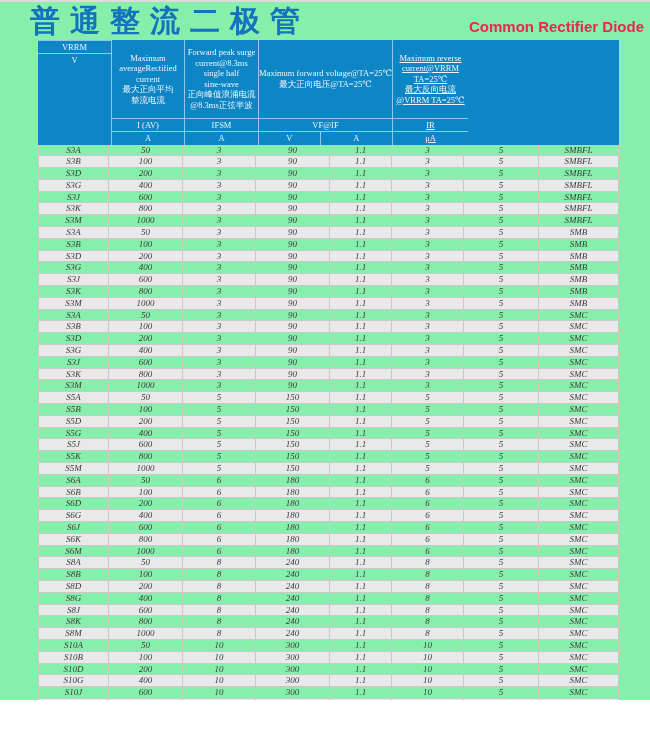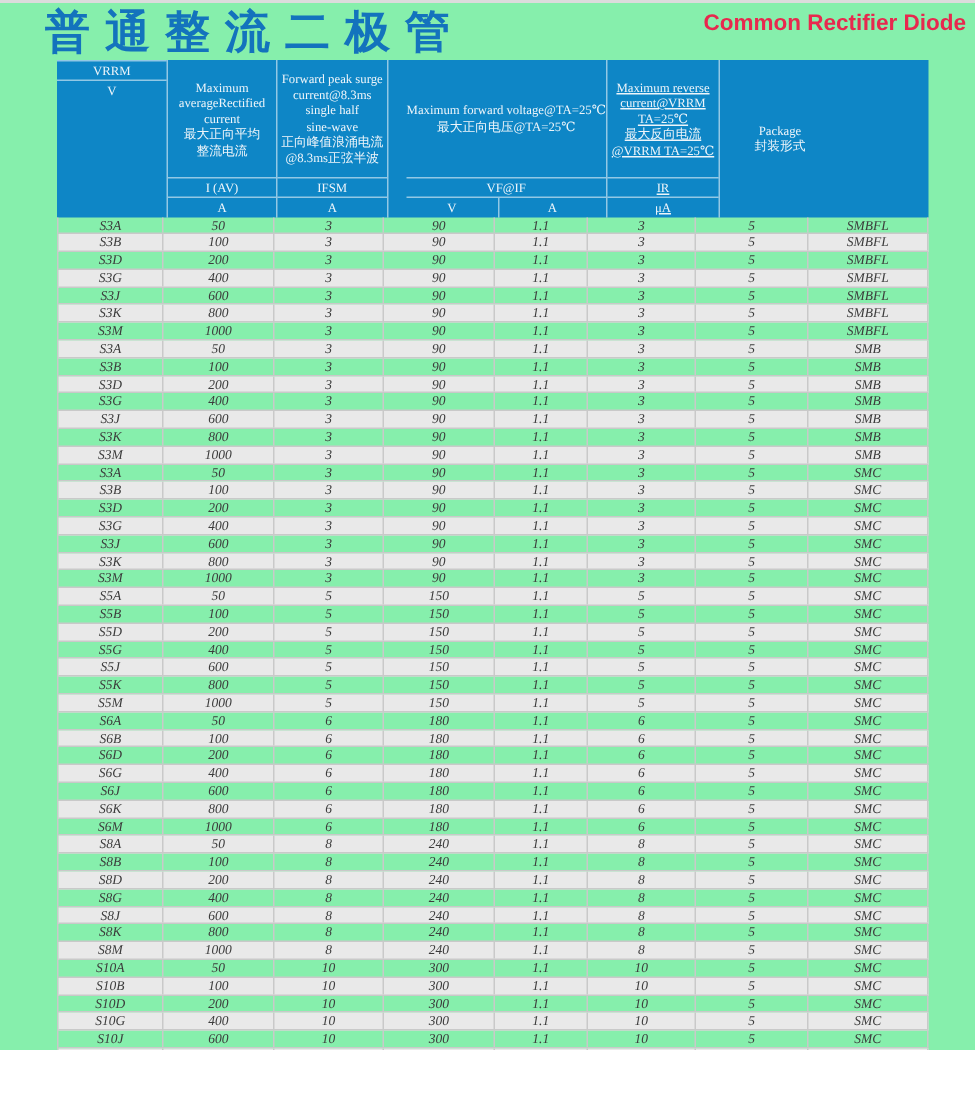--- a/index.html
+++ b/index.html
@@ -1,21 +1,21 @@
 <!DOCTYPE html>
 <html><head>
 <meta charset="utf-8">
 <style>
   html,body{margin:0;padding:0;background:#fff;}
   .page{position:relative;width:650px;height:700px;background:#86efac;overflow:hidden;
         font-family:"Liberation Serif","DejaVu Serif",serif;}
   .topline{position:absolute;left:0;top:0;width:650px;height:2px;background:#dcdcdc;}
   .title-cn{position:absolute;left:30px;top:1px;margin:0;font-family:"DejaVu Sans","Liberation Sans",sans-serif;
         font-weight:bold;font-size:30px;letter-spacing:10px;color:#1373bd;white-space:nowrap;}
-  .title-en{position:absolute;right:6px;top:7px;font-family:"Liberation Sans","DejaVu Sans",sans-serif;
+  .title-en{position:absolute;right:6px;top:18px;font-family:"Liberation Sans","DejaVu Sans",sans-serif;
         font-weight:bold;font-size:15px;color:#e8284e;white-space:nowrap;margin-left:20px;}
 
   .spec-table{position:absolute;left:38px;top:40px;width:581px;}
 
   
   .thead{display:flex;width:581px;height:104.5px;background:#0e86c6;color:#eef5fa;
          font-size:8.5px;line-height:10.5px;text-align:center;}
   .hc{box-sizing:border-box;border-right:1px solid rgba(255,255,255,.55);
       display:flex;flex-direction:column;}
   .hc:last-child{border-right:none;}
@@ -23,21 +23,21 @@
   .pre{white-space:pre-line;}
   .hmain{box-sizing:border-box;height:77.5px;display:flex;align-items:center;justify-content:center;}
   .hsym{box-sizing:border-box;height:13px;line-height:12px;border-top:1px solid rgba(255,255,255,.55);}
   .hunit{box-sizing:border-box;height:14px;line-height:13px;border-top:1px solid rgba(255,255,255,.55);}
   .hunits{display:flex;}
   .hunits .u{box-sizing:border-box;}
   .u-v{width:62px;border-right:1px solid rgba(255,255,255,.55);}
   .u-a{width:72px;}
   .type-cell{color:#2b4a60;font-size:9px;}
   .c0{width:71px;}.c1{width:74px;}.c2{width:73px;justify-content:space-between;}.c3{width:74px;justify-content:center;}
-  .c45{width:134px;margin-left:12px;}.c6{width:75px;text-decoration:underline;}.c7{width:80px;}
+  .c45{width:134px;}.c6{width:75px;text-decoration:underline;}.c7{width:80px;}
 
   
   .tbody{box-sizing:border-box;width:581px;border-left:1px solid #c9c9c9;font-style:italic;}
   .trow{display:flex;box-sizing:border-box;height:11.8px;border-bottom:1px solid #c9c9c9;
         font-size:9px;line-height:10.6px;color:#3c3c3c;text-align:center;}
   .trow.alt{background:#e9e9e9;}
   .tcell{box-sizing:border-box;border-right:1px solid #c9c9c9;overflow:hidden;}
   .b0{width:70px;}.b1{width:74px;}.b2{width:73px;}.b3{width:74px;}
   .b4{width:62px;}.b5{width:72px;}.b6{width:75px;}.b7{width:80px;}
 </style>
@@ -92,24 +92,20 @@
       <div class="hc c6">
         <div class="hmain pre">Maximum reverse
 current@VRRM
 TA=25℃
 最大反向电流
 @VRRM  TA=25℃</div>
         <div class="hsym">IR</div>
         <div class="hunit">μA</div>
       </div>
 
-      <div class="hc c7 full">
-        <div class="pre">Package
-封装形式</div>
-      </div>
 
     </div>
 
     <div class="tbody">
         <div class="trow">
           <div class="tcell b0">S3A</div>
           <div class="tcell b1">50</div>
           <div class="tcell b2">3</div>
           <div class="tcell b3">90</div>
           <div class="tcell b4">1.1</div>

